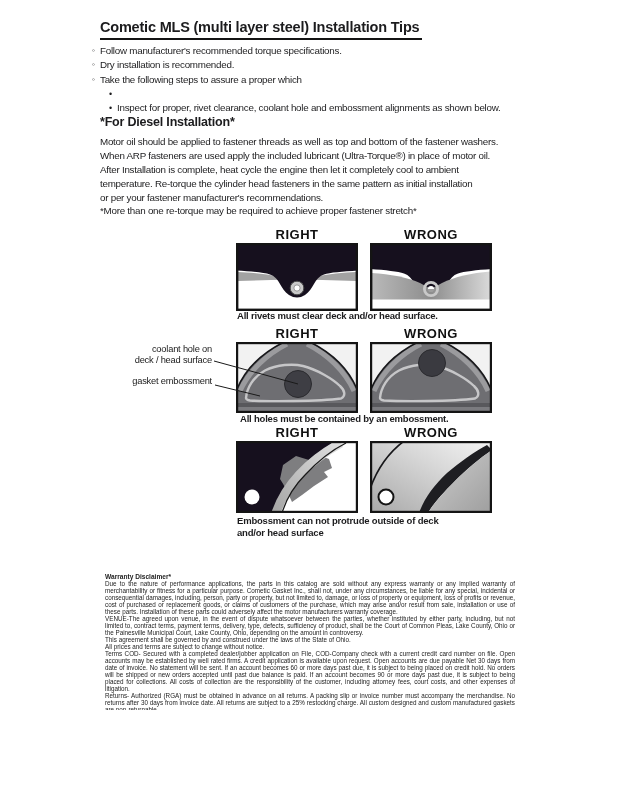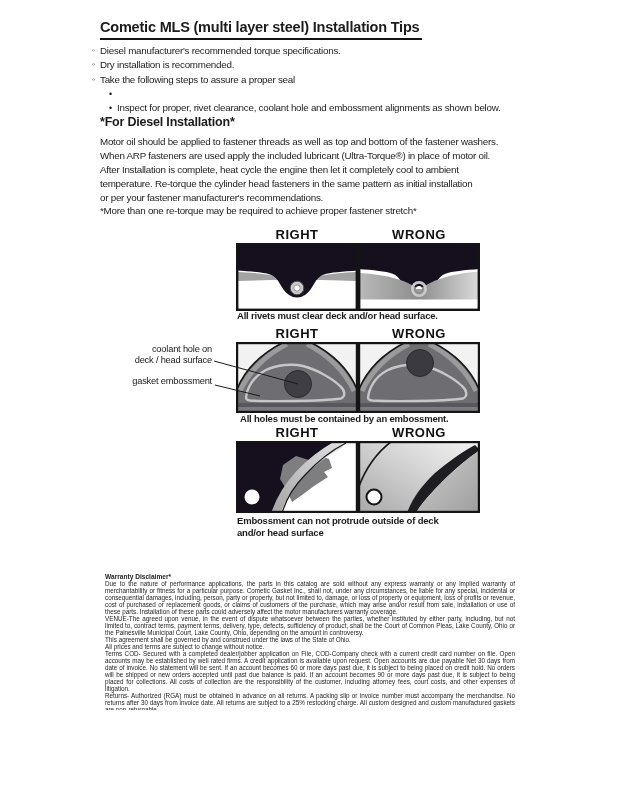--- a/index.html
+++ b/index.html
@@ -13,21 +13,21 @@
   .b-row{display:flex;white-space:nowrap;}
   .b-mark{width:8px;font-size:8px;line-height:14.3px;}
   .b-row.sub{margin-left:17px;}
   .b-row.sub .b-mark{font-size:9px;}
 
   .diesel-heading{position:absolute;left:100px;top:115px;font-size:12.5px;font-weight:bold;letter-spacing:-0.2px;white-space:nowrap;}
   .para{position:absolute;left:100px;font-size:9.8px;line-height:13.8px;letter-spacing:-0.25px;}
   .para div{white-space:nowrap;}
   .p1{top:135px;} .p2{top:163px;} .p3{top:204px;}
 
-  .d-row{position:absolute;left:236px;display:flex;gap:0;}
+  .d-row{position:absolute;left:236px;display:flex;gap:12px;}
   .row1{top:228px;} .row2{top:327px;} .row3{top:426px;}
   .panel{width:122px;}
   .panel-label{text-align:center;font-size:13px;font-weight:bold;letter-spacing:0.5px;height:15px;line-height:14px;color:#111;}
   .panel svg{display:block;}
 
   .caption{position:absolute;font-size:9.5px;font-weight:bold;letter-spacing:-0.2px;line-height:11.5px;white-space:nowrap;}
   .cap1{left:237px;top:310px;}
   .cap2{left:240px;top:413px;}
   .cap3{left:237px;top:515px;}
 
@@ -46,29 +46,29 @@
 </head>
 <body>
 
 <div class="page">
 
   <div class="title">Cometic MLS (multi layer steel) Installation Tips</div>
 
   <div class="bullets">
     <div class="b-row">
       <span class="b-mark">◦</span>
-      <span>Diesel manufacturer's recommended torque specifications.</span>
+      <span>Follow manufacturer's recommended torque specifications.</span>
     </div>
     <div class="b-row">
       <span class="b-mark">◦</span>
       <span>Dry installation is recommended.</span>
     </div>
     <div class="b-row">
       <span class="b-mark">◦</span>
-      <span>Take the following steps to assure a proper seal</span>
+      <span>Take the following steps to assure a proper which</span>
     </div>
     <div class="b-row sub">
       <span class="b-mark">•</span>
     </div>
     <div class="b-row sub">
       <span class="b-mark">•</span>
       <span>Inspect for proper, rivet clearance, coolant hole and embossment alignments as shown below.</span>
     </div>
   </div>
 

